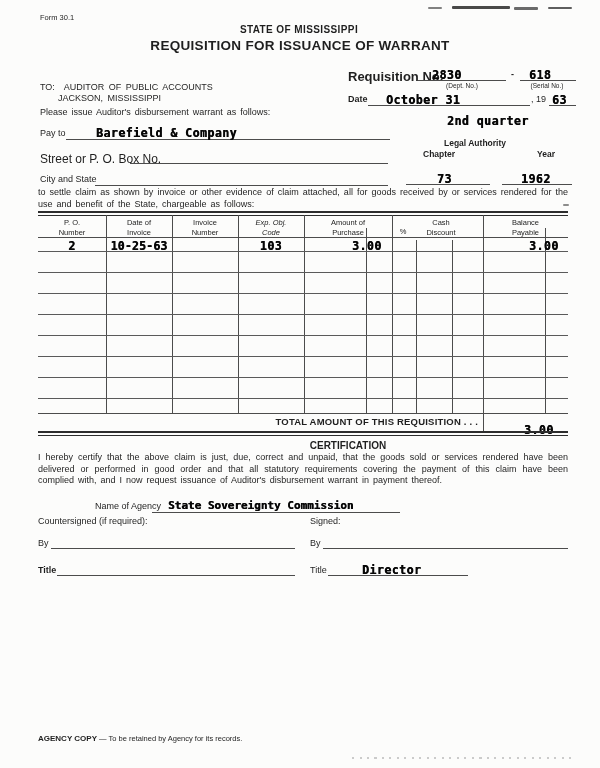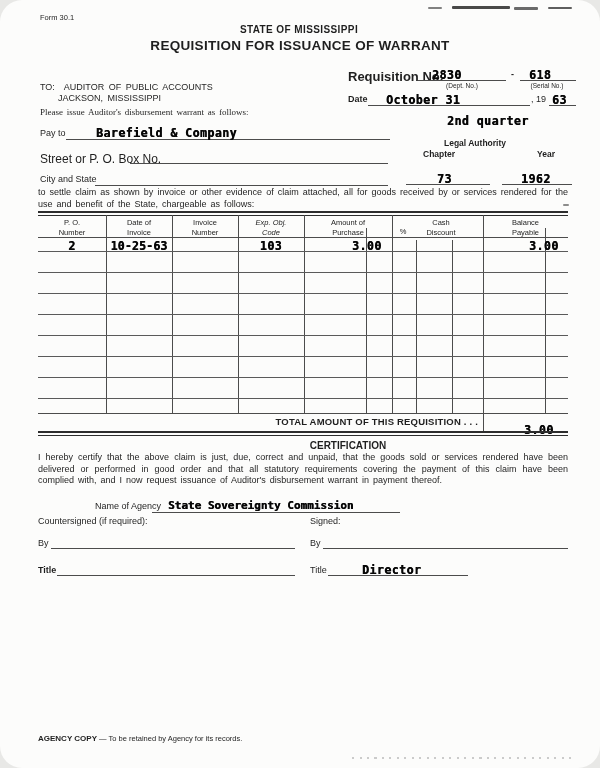--- a/index.html
+++ b/index.html
@@ -1,19 +1,19 @@
 <!DOCTYPE html>
 <html><head>
 <meta charset="utf-8">
 <style>
   html,body{margin:0;padding:0;background:#e8e8e6;}
   .page{
     position:relative;width:600px;height:768px;margin:0 auto;
     background:#fcfcfb;overflow:hidden;
-    font-family:"Liberation Sans",sans-serif;color:#1c1c1c;border-radius:22px;
+    font-family:"Liberation Sans",sans-serif;color:#1c1c1c;
   }
   .abs{position:absolute;}
   .printed{color:#1f1f1f;}
   .bold{font-weight:bold;}
   .center{text-align:center;}
   .right{text-align:right;}
   .typed{
     font-family:"DejaVu Sans Mono",monospace;font-weight:bold;color:#070707;
     letter-spacing:.5px;text-shadow:.4px 0 0 #070707;white-space:nowrap;
   }
@@ -52,21 +52,21 @@
   <div class="abs printed" style="left:40px;top:82px;font-size:9px;word-spacing:2px;"><span>TO:</span>&nbsp;&nbsp;<span>AUDITOR OF PUBLIC ACCOUNTS</span></div>
   <div class="abs printed" style="left:58px;top:93px;font-size:9px;word-spacing:2px;">JACKSON, MISSISSIPPI</div>
 
   <div class="abs printed bold" style="left:348px;top:94px;font-size:9px;">Date</div>
   <div class="rule" style="left:368px;top:105px;width:162px;"></div>
   <div class="abs typed" style="left:386px;top:93px;font-size:11.5px;">October 31</div>
   <div class="abs printed" style="left:531px;top:94px;font-size:9px;">, 19</div>
   <div class="rule" style="left:549px;top:105px;width:27px;"></div>
   <div class="abs typed" style="left:552px;top:93px;font-size:11.5px;">63</div>
 
-  <div class="abs printed" style="left:40px;top:107px;font-size:9px;word-spacing:1.5px;font-family:Liberation Serif, serif;">Please issue Auditor's disbursement warrant as follows:</div>
+  <div class="abs printed" style="left:40px;top:107px;font-size:9px;word-spacing:1.5px;">Please issue Auditor's disbursement warrant as follows:</div>
 
   <div class="abs typed" style="left:447px;top:114px;font-size:11.5px;">2nd quarter</div>
 
   <div class="abs printed" style="left:40px;top:128px;font-size:9px;">Pay to</div>
   <div class="rule" style="left:66px;top:139px;width:324px;"></div>
   <div class="abs typed" style="left:96px;top:126px;font-size:11.5px;">Barefield &amp; Company</div>
 
   <div class="abs printed bold center" style="left:420px;top:138px;width:110px;font-size:8.5px;">Legal Authority</div>
   <div class="abs printed bold" style="left:423px;top:149px;font-size:8.5px;">Chapter</div>
   <div class="abs printed bold" style="left:537px;top:149px;font-size:8.5px;">Year</div>

